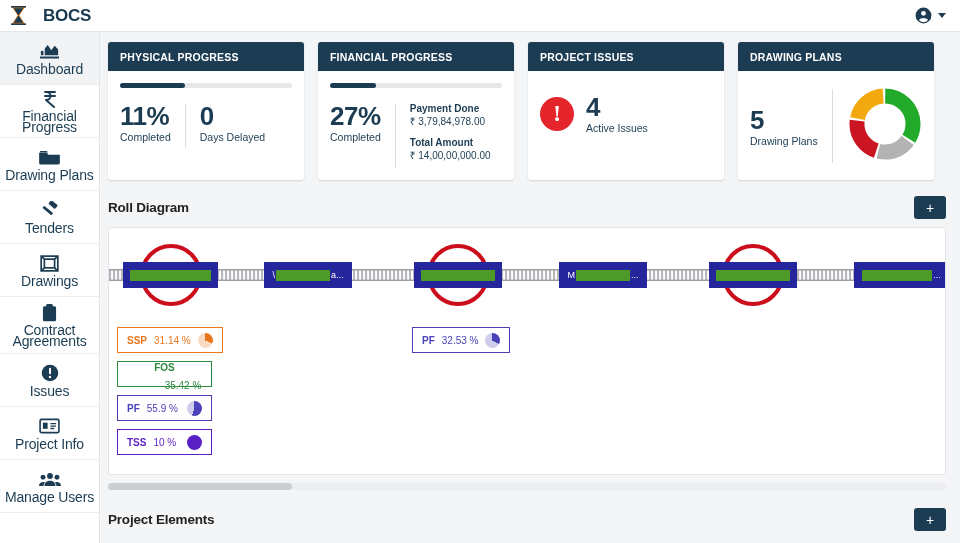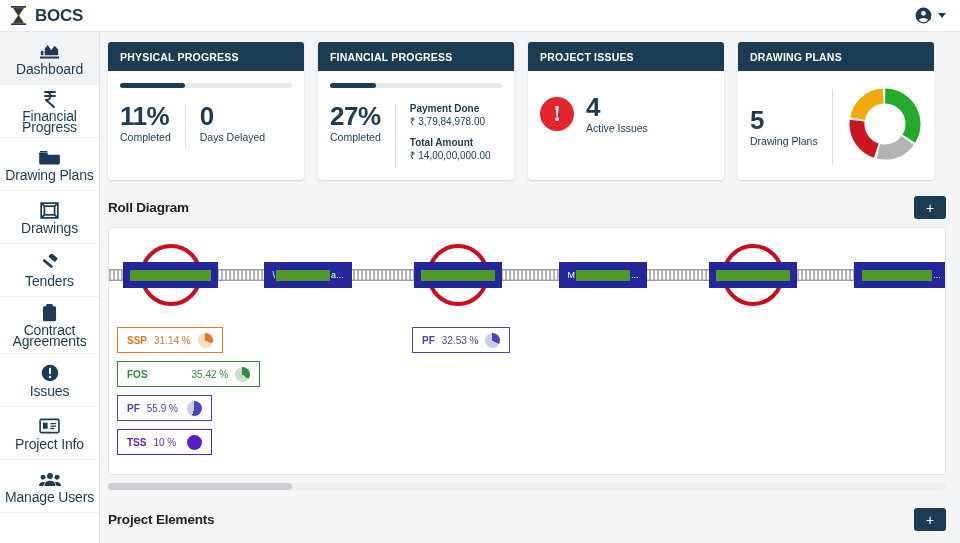--- a/index.html
+++ b/index.html
@@ -10,21 +10,21 @@
     overflow: hidden;
   }
   #app { position: relative; width: 960px; height: 543px; background: #f4f5f7; }
 
   
   .topbar {
     position: absolute; top: 0; left: 0; width: 960px; height: 32px;
     background: #ffffff; border-bottom: 1px solid #e3e5e8;
     display: flex; align-items: center; z-index: 20;
   }
-  .brand { display: flex; align-items: center; gap: 8px; padding-left: 10px; }
+  .brand { display: flex; align-items: center; gap: 16px; padding-left: 10px; }
   .brand-mark { width: 17px; height: 19px; position: relative; }
   .brand-text {
     font-size: 17px; font-weight: bold; color: #18394f;
     letter-spacing: -0.3px; font-family: "Liberation Sans", sans-serif;
   }
   .topbar-right {
     margin-left: auto; display: flex; align-items: center;
     gap: 5px; padding-right: 14px;
   }
   .avatar-ico { width: 19px; height: 19px; display: block; }
@@ -210,37 +210,37 @@
         <svg width="21" height="16" viewBox="0 0 22 17" fill="#1b3c52">
           <path d="M0 4 h8 l2 2 h12 v9 a1.5 1.5 0 01-1.5 1.5H1.5A1.5 1.5 0 010 15z"></path>
           <path d="M1 2 h7 l1.6 1.6H1z"></path>
         </svg>
       </span>
       <span class="nav-label">Drawing Plans</span>
     </div>
 
     <div class="nav-item">
       <span class="nav-ico">
+        <svg width="19" height="18" viewBox="0 0 20 19" fill="#1b3c52">
+          <rect x="9.2" y="1.2" width="9.2" height="5" rx="1.2" transform="rotate(40 13.8 3.7)"></rect>
+          <rect x="2" y="8.6" width="12.5" height="2.9" rx="1.2" transform="rotate(40 8.2 10)"></rect>
+        </svg>
+      </span>
+      <span class="nav-label">Tenders</span>
+    </div>
+
+    <div class="nav-item">
+      <span class="nav-ico">
         <svg width="19" height="17" viewBox="0 0 20 18" fill="none" stroke="#1b3c52" stroke-width="1.8">
           <rect x="1.2" y="1.2" width="17.6" height="15.6"></rect>
           <rect x="4.6" y="4.4" width="10.8" height="9.2"></rect>
           <path d="M1.2 1.2 L4.6 4.4 M18.8 1.2 L15.4 4.4 M1.2 16.8 L4.6 13.6 M18.8 16.8 L15.4 13.6"></path>
         </svg>
       </span>
       <span class="nav-label">Drawings</span>
-    </div>
-
-    <div class="nav-item">
-      <span class="nav-ico">
-        <svg width="19" height="18" viewBox="0 0 20 19" fill="#1b3c52">
-          <rect x="9.2" y="1.2" width="9.2" height="5" rx="1.2" transform="rotate(40 13.8 3.7)"></rect>
-          <rect x="2" y="8.6" width="12.5" height="2.9" rx="1.2" transform="rotate(40 8.2 10)"></rect>
-        </svg>
-      </span>
-      <span class="nav-label">Tenders</span>
     </div>
 
     <div class="nav-item tall">
       <span class="nav-ico">
         <svg width="15" height="18" viewBox="0 0 16 19" fill="#1b3c52">
           <rect x="1" y="2.4" width="14" height="16" rx="1.6"></rect>
           <rect x="4.6" y="0" width="6.8" height="4.2" rx="1.1"></rect>
         </svg>
       </span>
       <span class="nav-label">Contract Agreements</span>
@@ -406,21 +406,21 @@
           </div>
           <div class="station" style="left: 745px; width: 95px; top: 34px;">
             <span class="redact" style="width: 70px;"></span>
             <span class="redact-post">...</span>
           </div>
           <div class="chip" style="left: 8px; top: 99px; border-color: rgb(232, 118, 28); min-width: 95px;">
             <span class="chip-code" style="color: rgb(232, 118, 28);">SSP</span>
             <span class="chip-val" style="color: rgb(232, 118, 28);">31.14 %</span>
             <span class="pie" style="background: conic-gradient(rgb(232, 118, 28) 0deg, rgb(232, 118, 28) 112.104deg, rgba(232, 118, 28, 0.267) 112.104deg, rgba(232, 118, 28, 0.267) 360deg);"></span>
           </div>
-          <div class="chip" style="left: 8px; top: 133px; border-color: rgb(45, 138, 62); min-width: 95px;">
+          <div class="chip" style="left: 8px; top: 133px; border-color: rgb(45, 138, 62); min-width: 95px; flex-direction: column;">
             <span class="chip-code" style="color: rgb(45, 138, 62);">FOS</span>
             <span class="chip-val" style="color: rgb(45, 138, 62); margin-left: 37px;">35.42 %</span>
             <span class="pie" style="background: conic-gradient(rgb(45, 138, 62) 0deg, rgb(45, 138, 62) 127.512deg, rgba(45, 138, 62, 0.267) 127.512deg, rgba(45, 138, 62, 0.267) 360deg);"></span>
           </div>
           <div class="chip" style="left: 8px; top: 167px; border-color: rgb(74, 66, 184); min-width: 95px;">
             <span class="chip-code" style="color: rgb(74, 66, 184);">PF</span>
             <span class="chip-val" style="color: rgb(74, 66, 184);">55.9 %</span>
             <span class="pie" style="background: conic-gradient(rgb(74, 66, 184) 0deg, rgb(74, 66, 184) 201.24deg, rgba(74, 66, 184, 0.267) 201.24deg, rgba(74, 66, 184, 0.267) 360deg);"></span>
           </div>
           <div class="chip" style="left: 8px; top: 201px; border-color: rgb(90, 31, 196); min-width: 95px;">

